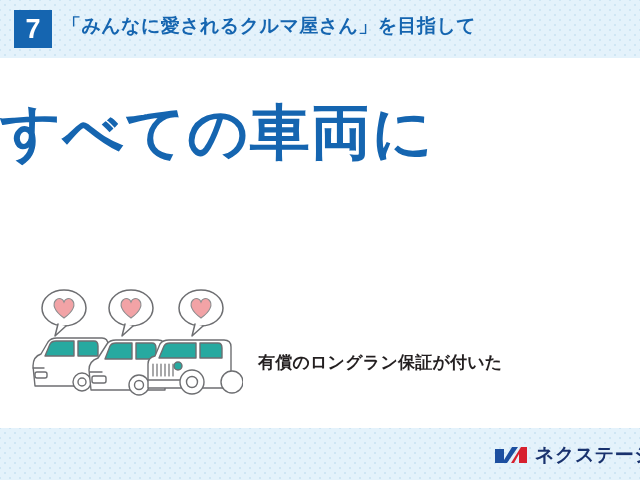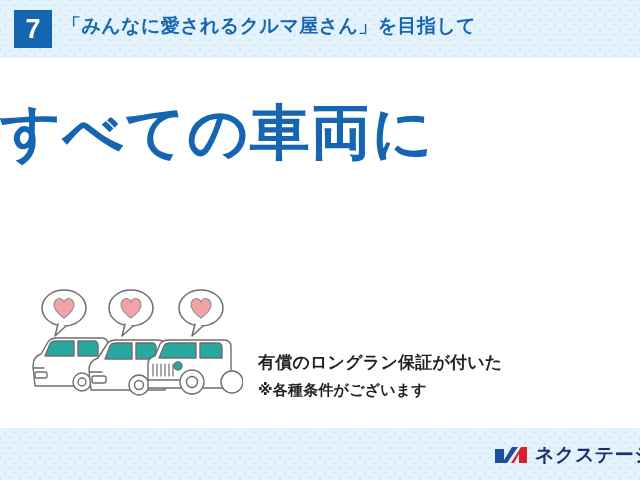--- a/index.html
+++ b/index.html
@@ -236,21 +236,20 @@
         <circle cx="150" cy="80" r="4" fill="#27a9a0"></circle>
         <path d="M120 94 L152 94"></path>
         <circle cx="164" cy="96" r="12" fill="#ffffff"></circle>
         <circle cx="164" cy="96" r="5.5" fill="#ffffff"></circle>
         <circle cx="204" cy="96" r="11" fill="#ffffff"></circle>
       </g>
     </svg>
 
     <div id="body-copy">
       <span class="body-line">有償のロングラン保証が付いた</span>
-      <span class="body-line note">※各種条件がございます</span>
     </div>
   </div>
 
   <div class="dotted" id="footer-band"></div>
 
   <div id="footer-logo">
     <svg id="logo-mark" viewBox="0 0 34 24">
       <path d="M1 20 L1 6 L10 6 L10 17 L18 4 L24 4 L13 20 Z" fill="#1d4fa0"></path>
       <path d="M17 20 L27 4 L33 4 L33 20 L25 20 L25 11 L20 20 Z" fill="#d7202e"></path>
     </svg>

